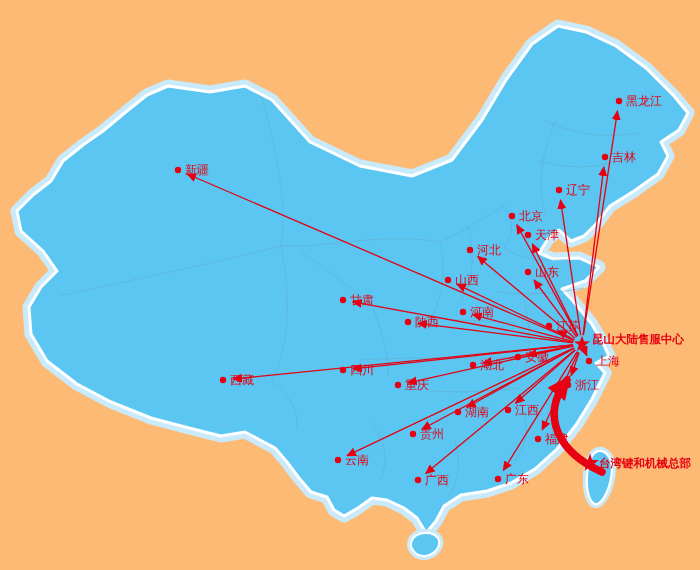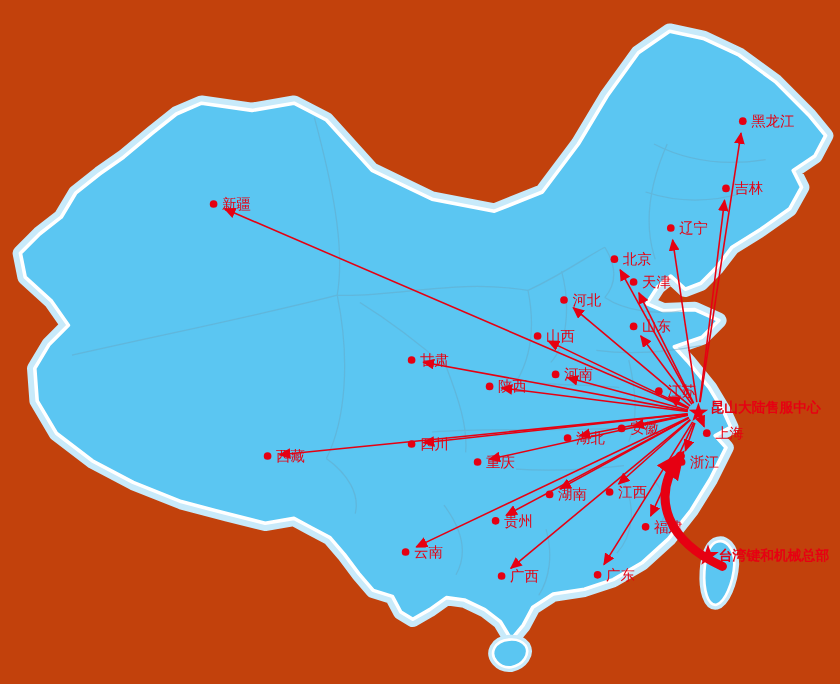--- a/index.html
+++ b/index.html
@@ -1,17 +1,17 @@
 <!DOCTYPE html>
 <html style="--land: #5BC6F2; --outline: #FFFFFF; --glow: #C8EAFA; --pborder: #65A8C6; --red: #E60012;"><head>
 <meta charset="utf-8">
 <style>
   html,body{margin:0;padding:0;background:#ffffff;}
   body{width:700px;height:570px;overflow:hidden;font-family:"DejaVu Sans",sans-serif;}
-  .stage{position:relative;width:700px;height:570px;background:#c2410c;}
+  .stage{position:relative;width:700px;height:570px;background:#fdba74;}
   svg{display:block;}
   .glow{fill:none;stroke:var(--glow);stroke-width:13;stroke-linejoin:round;stroke-linecap:round;}
   .glow-sm{fill:none;stroke:var(--glow);stroke-width:8;stroke-linejoin:round;stroke-linecap:round;}
   .land{fill:var(--land);stroke:var(--outline);stroke-width:3;stroke-linejoin:round;}
   .land-sm{fill:var(--land);stroke:var(--outline);stroke-width:2.2;stroke-linejoin:round;}
   .pborder{fill:none;stroke:var(--pborder);stroke-width:1;opacity:.5;}
   .route{stroke:var(--red);stroke-width:1.3;fill:none;}
   .bigroute{stroke:var(--red);stroke-width:7.5;fill:none;stroke-linecap:round;}
   .dot{fill:var(--red);}
   .star{fill:var(--red);}

